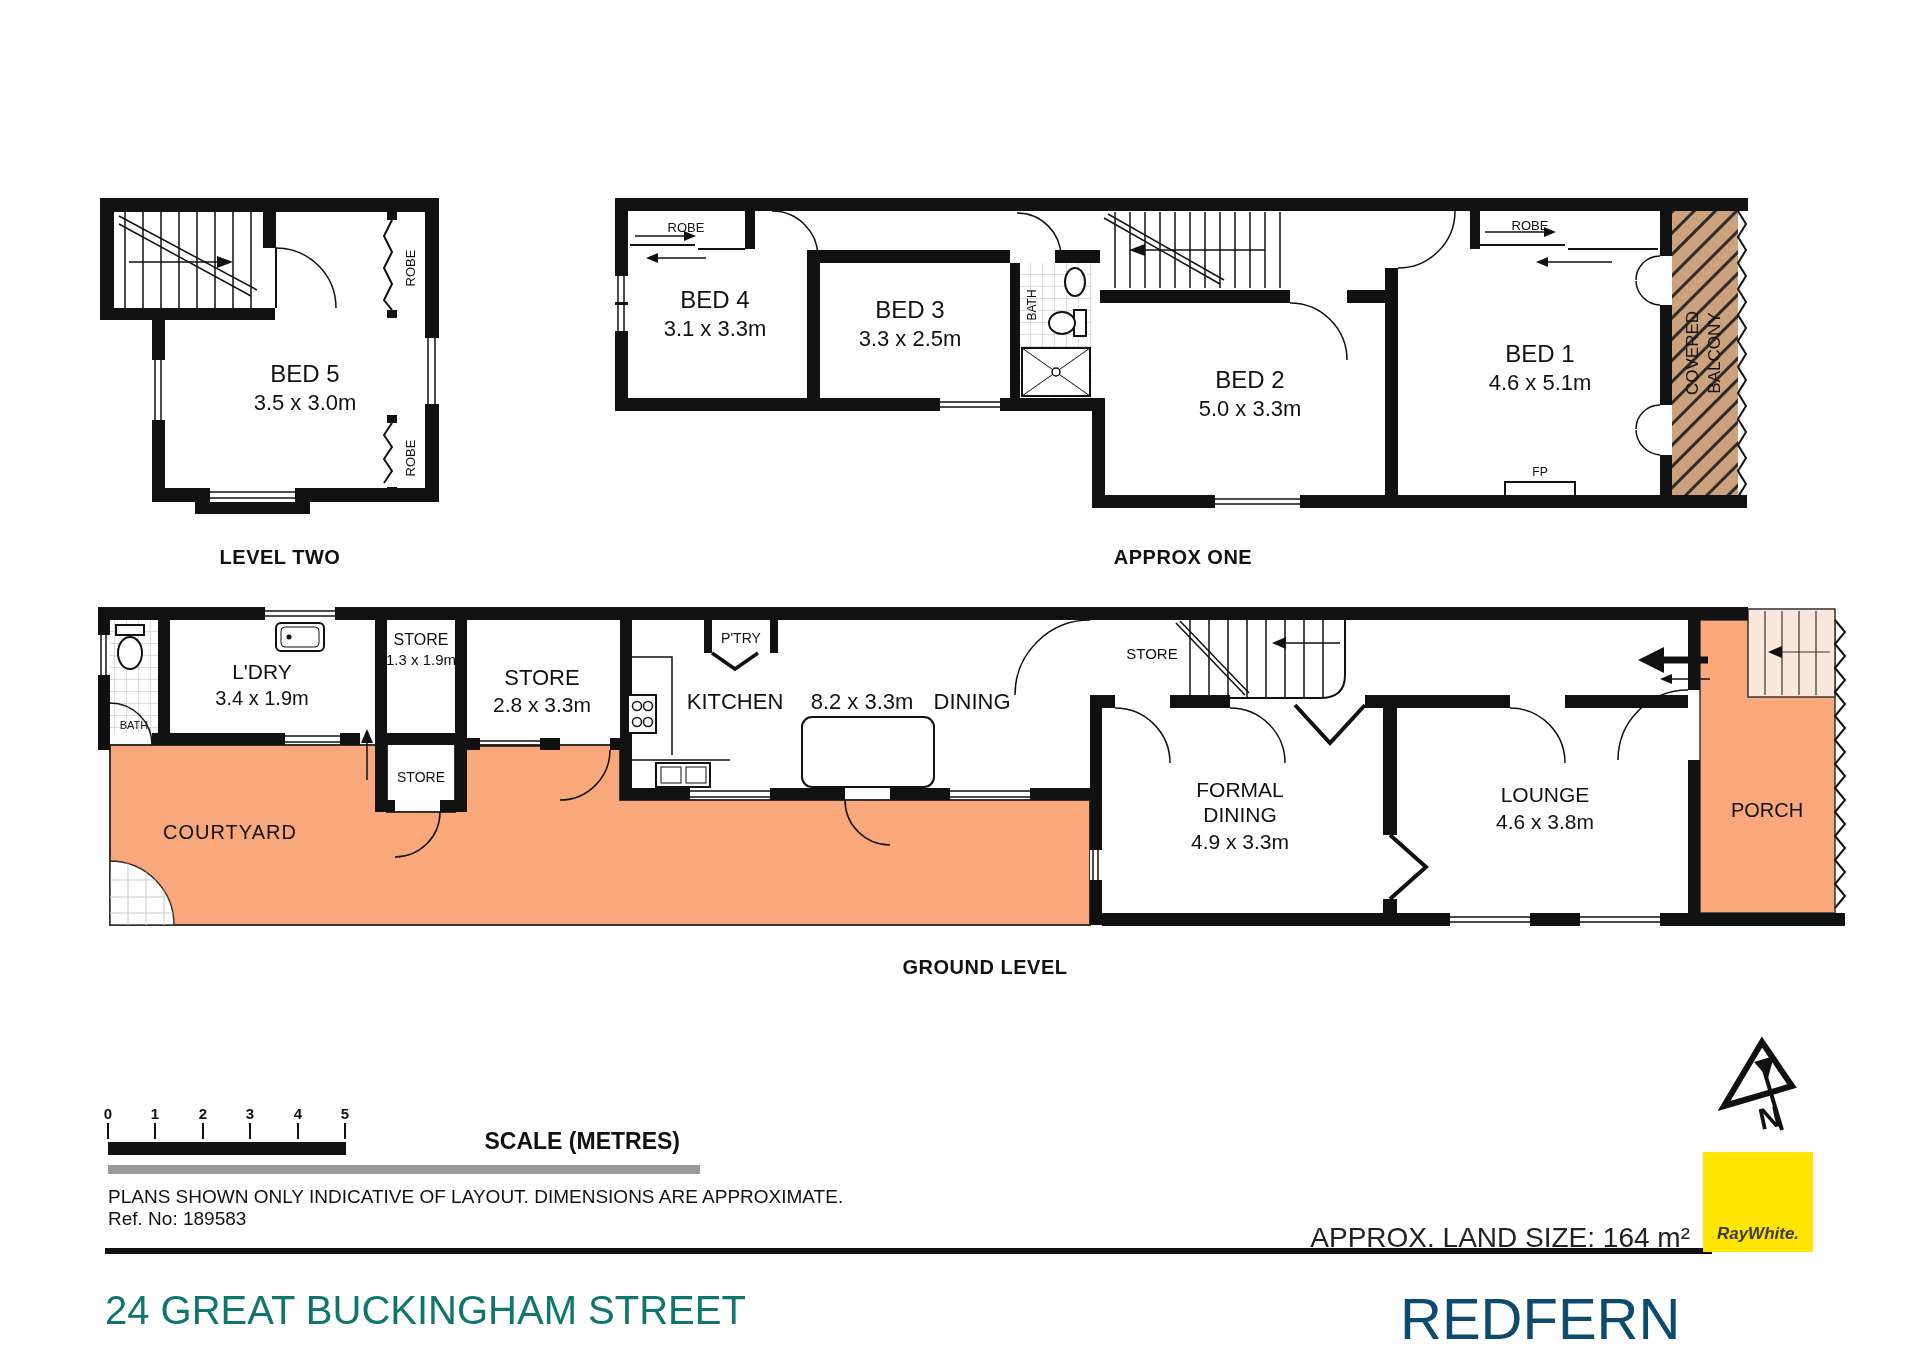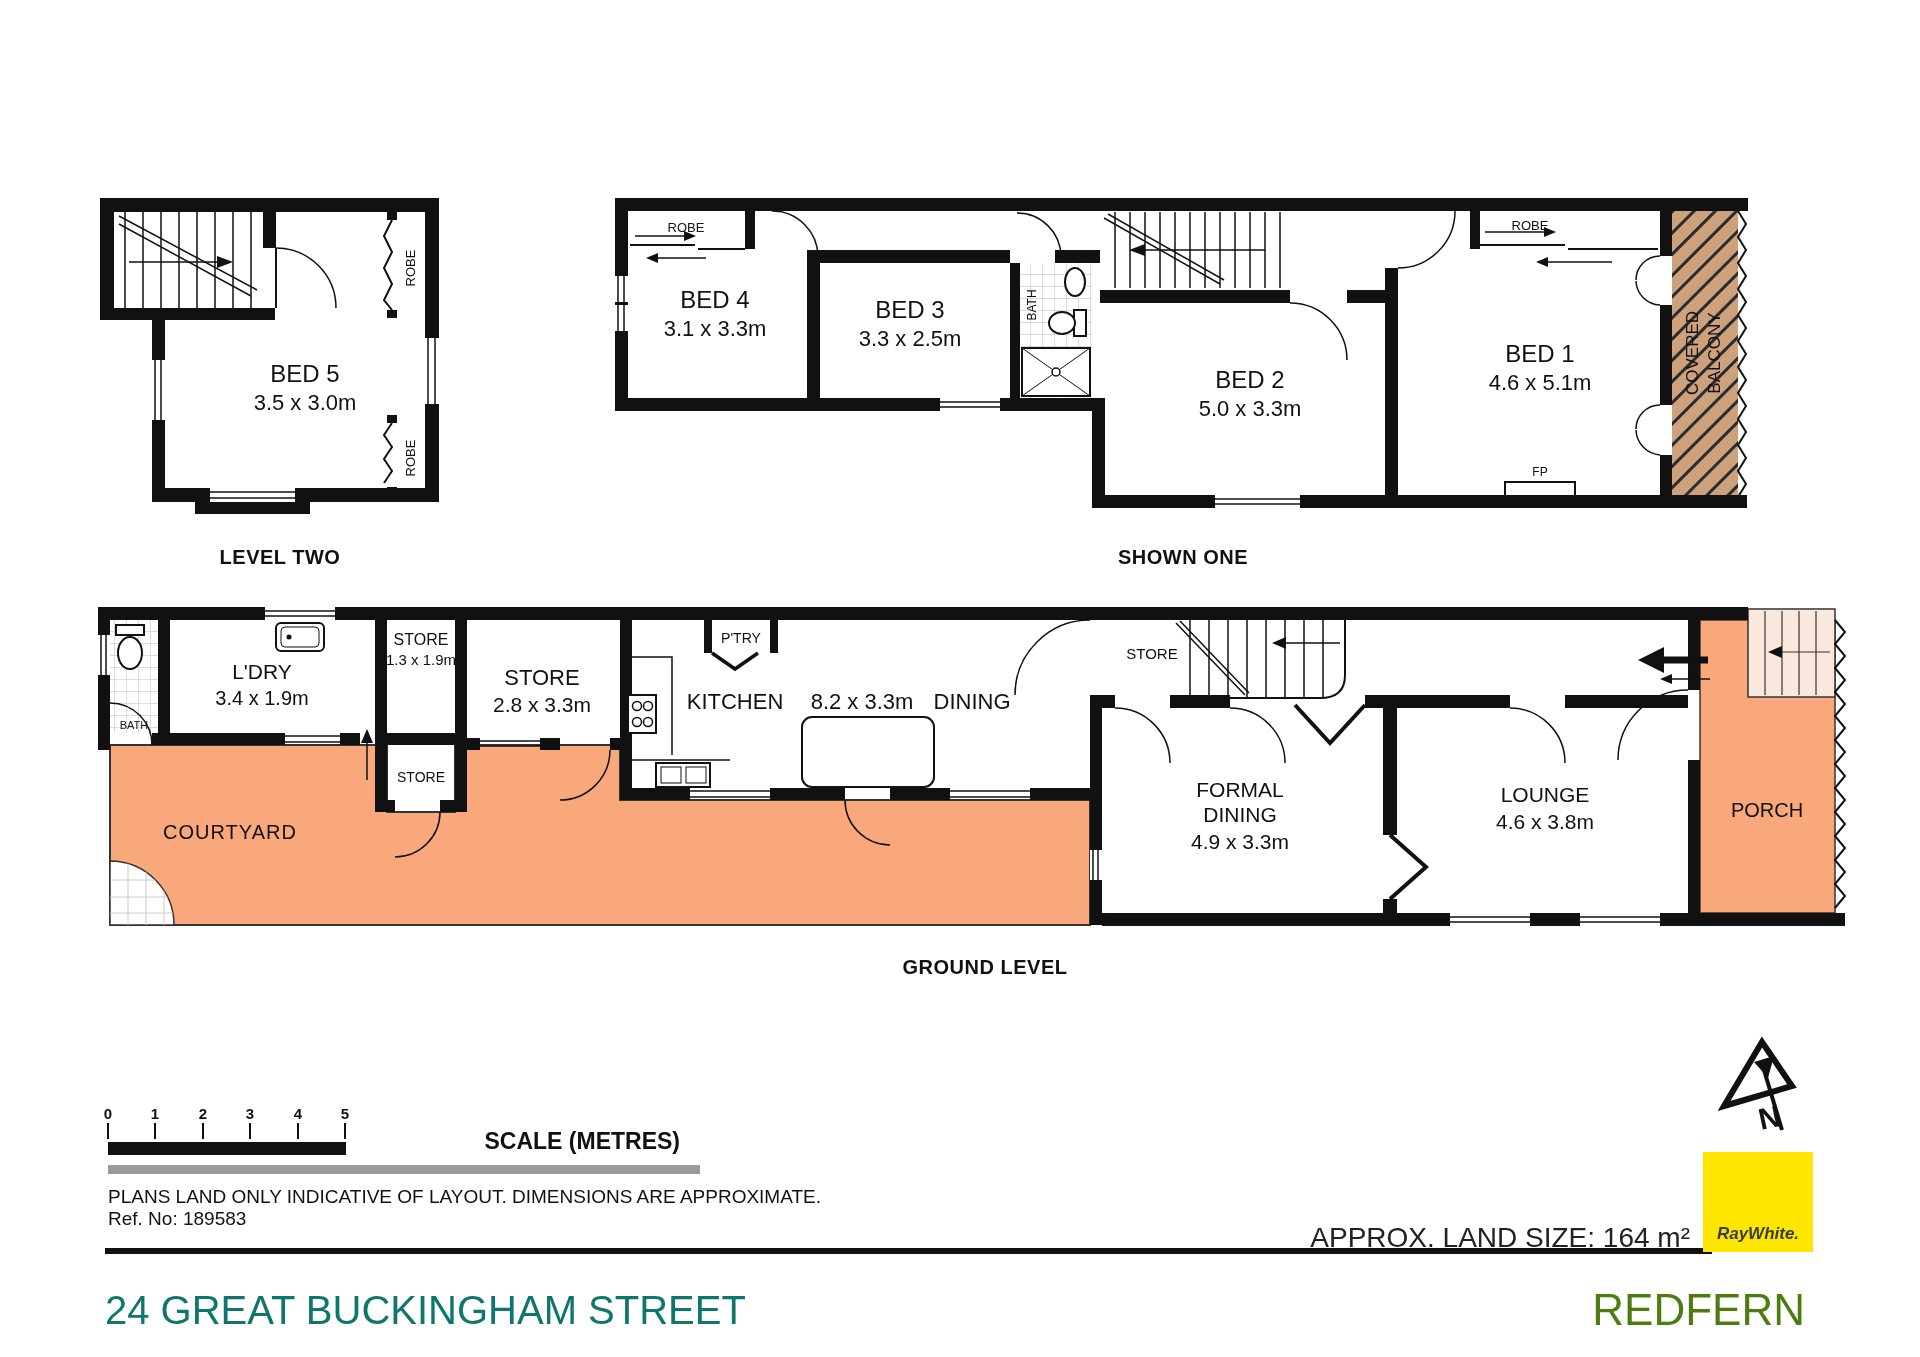--- a/index.html
+++ b/index.html
@@ -11,21 +11,21 @@
   body{width:1920px;height:1357px;position:relative;background:#fff;
        font-family:"Liberation Sans",sans-serif;color:#111;overflow:hidden}
   .abs{position:absolute}
   svg text{font-family:"Liberation Sans",sans-serif;fill:#111}
   .lvl-label{font-size:20px;font-weight:bold;text-align:center;letter-spacing:.5px}
   .roomB{font-size:24px}
   .scale-num{font-size:15px;font-weight:bold;transform:translateX(-50%);position:absolute;top:0}
   .tick{position:absolute;width:2px;background:#111;top:18px;height:16px;transform:translateX(-50%)}
   .note{font-size:19px;color:#111}
   .addr{font-size:40px;color:#0f766e;white-space:nowrap}
-  .suburb{font-size:44px;color:#4d7c0f;text-align:right}
+  .suburb{font-size:58px;color:#0c4a6e;text-align:left}
   .brandbox{background:var(--brand_yellow)}
   .brandtxt{position:absolute;bottom:8px;left:0;right:0;text-align:center;
             font-style:italic;font-weight:bold;font-size:17px;color:#3b3b3b}
 </style>
 </head>
 <body>
 
 <svg class="abs" style="left:95px;top:190px" width="360" height="330" viewBox="0 0 360 330">
   <g fill="#111">
     <rect x="5" y="8" width="339" height="14"></rect>
@@ -399,42 +399,42 @@
   <text x="1150" y="202" font-size="21" text-anchor="middle">FORMAL</text>
   <text x="1150" y="227" font-size="21" text-anchor="middle">DINING</text>
   <text x="1150" y="254" font-size="21" text-anchor="middle">4.9 x 3.3m</text>
   <text x="1455" y="207" font-size="21" text-anchor="middle">LOUNGE</text>
   <text x="1455" y="234" font-size="21" text-anchor="middle">4.6 x 3.8m</text>
   <text x="140" y="244" font-size="20" text-anchor="middle" letter-spacing="1">COURTYARD</text>
   <text x="1677" y="222" font-size="20" text-anchor="middle">PORCH</text>
 </svg>
 
 <div class="abs lvl-label" style="left:130px;top:546px;width:300px">LEVEL TWO</div>
-<div class="abs lvl-label" style="left:1033px;top:546px;width:300px">SHOWN ONE</div>
+<div class="abs lvl-label" style="left:1033px;top:546px;width:300px">APPROX ONE</div>
 <div class="abs lvl-label" style="left:835px;top:956px;width:300px">GROUND LEVEL</div>
 
 <div class="abs" style="left:0;top:1105px;width:760px;height:80px">
   <span class="scale-num" style="left:108px">0</span>
   <span class="scale-num" style="left:155px">1</span>
   <span class="scale-num" style="left:203px">2</span>
   <span class="scale-num" style="left:250px">3</span>
   <span class="scale-num" style="left:298px">4</span>
   <span class="scale-num" style="left:345px">5</span>
   <div class="tick" style="left:108px"></div>
     <div class="tick" style="left:155px"></div>
   <div class="tick" style="left:203px"></div>
     <div class="tick" style="left:250px"></div>
   <div class="tick" style="left:298px"></div>
     <div class="tick" style="left:345px"></div>
   <div class="abs" style="left:108px;top:37px;width:238px;height:13px;background:#111"></div>
   <div class="abs" style="left:108px;top:60px;width:592px;height:9px;background:#9a9a9a"></div>
 </div>
 <div class="abs" style="left:420px;top:1128px;width:260px;text-align:right;font-size:23px;font-weight:bold">SCALE (METRES)</div>
 
-<div class="abs note" style="left:108px;top:1186px">PLANS LAND ONLY INDICATIVE OF LAYOUT.  DIMENSIONS ARE APPROXIMATE.</div>
+<div class="abs note" style="left:108px;top:1186px">PLANS SHOWN ONLY INDICATIVE OF LAYOUT.  DIMENSIONS ARE APPROXIMATE.</div>
 <div class="abs note" style="left:108px;top:1208px">Ref. No: 189583</div>
 
 <div class="abs" style="left:105px;top:1248px;width:1607px;height:6px;background:#111"></div>
 
 <svg class="abs" style="left:1718px;top:1036px" width="84" height="104" viewBox="0 0 84 104">
   <path d="M44,6 L6,70 L74,50 Z" fill="#fff" stroke="#111" stroke-width="6" stroke-linejoin="miter"></path>
   <line x1="64" y1="94" x2="46" y2="34" stroke="#111" stroke-width="4"></line>
   <polygon points="36,26 56,20 50,42" fill="#111"></polygon>
   <text x="52" y="92" font-size="30" font-weight="bold" text-anchor="middle" transform="rotate(-12 52 84)">N</text>
 </svg>

